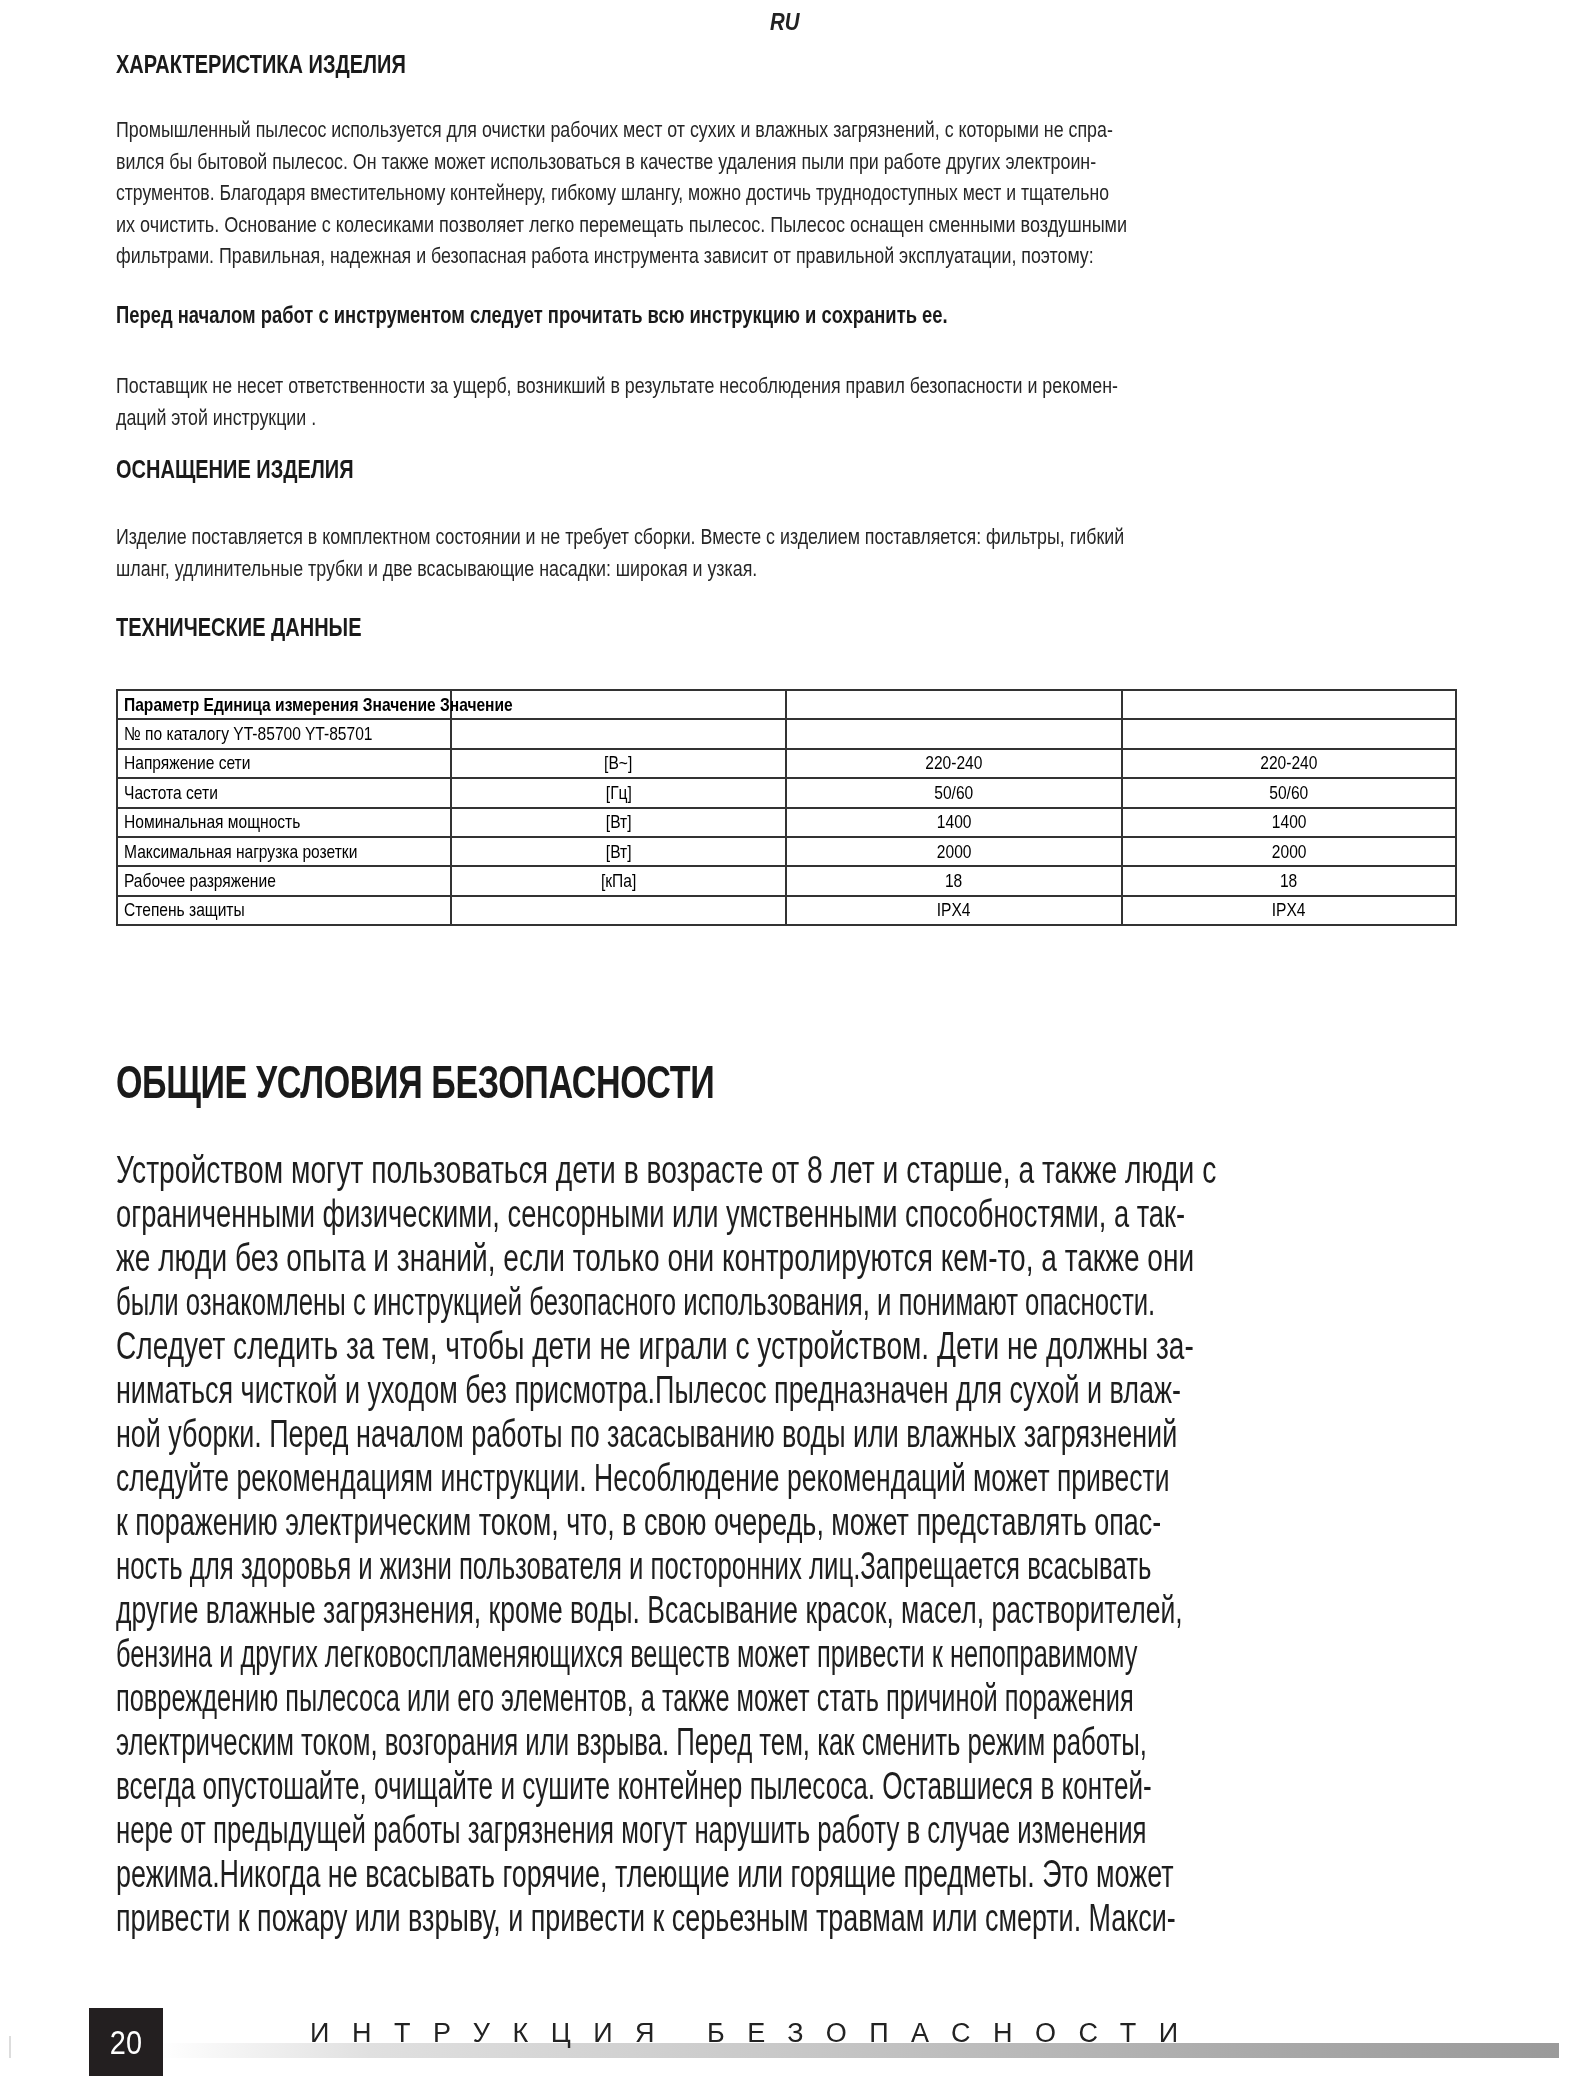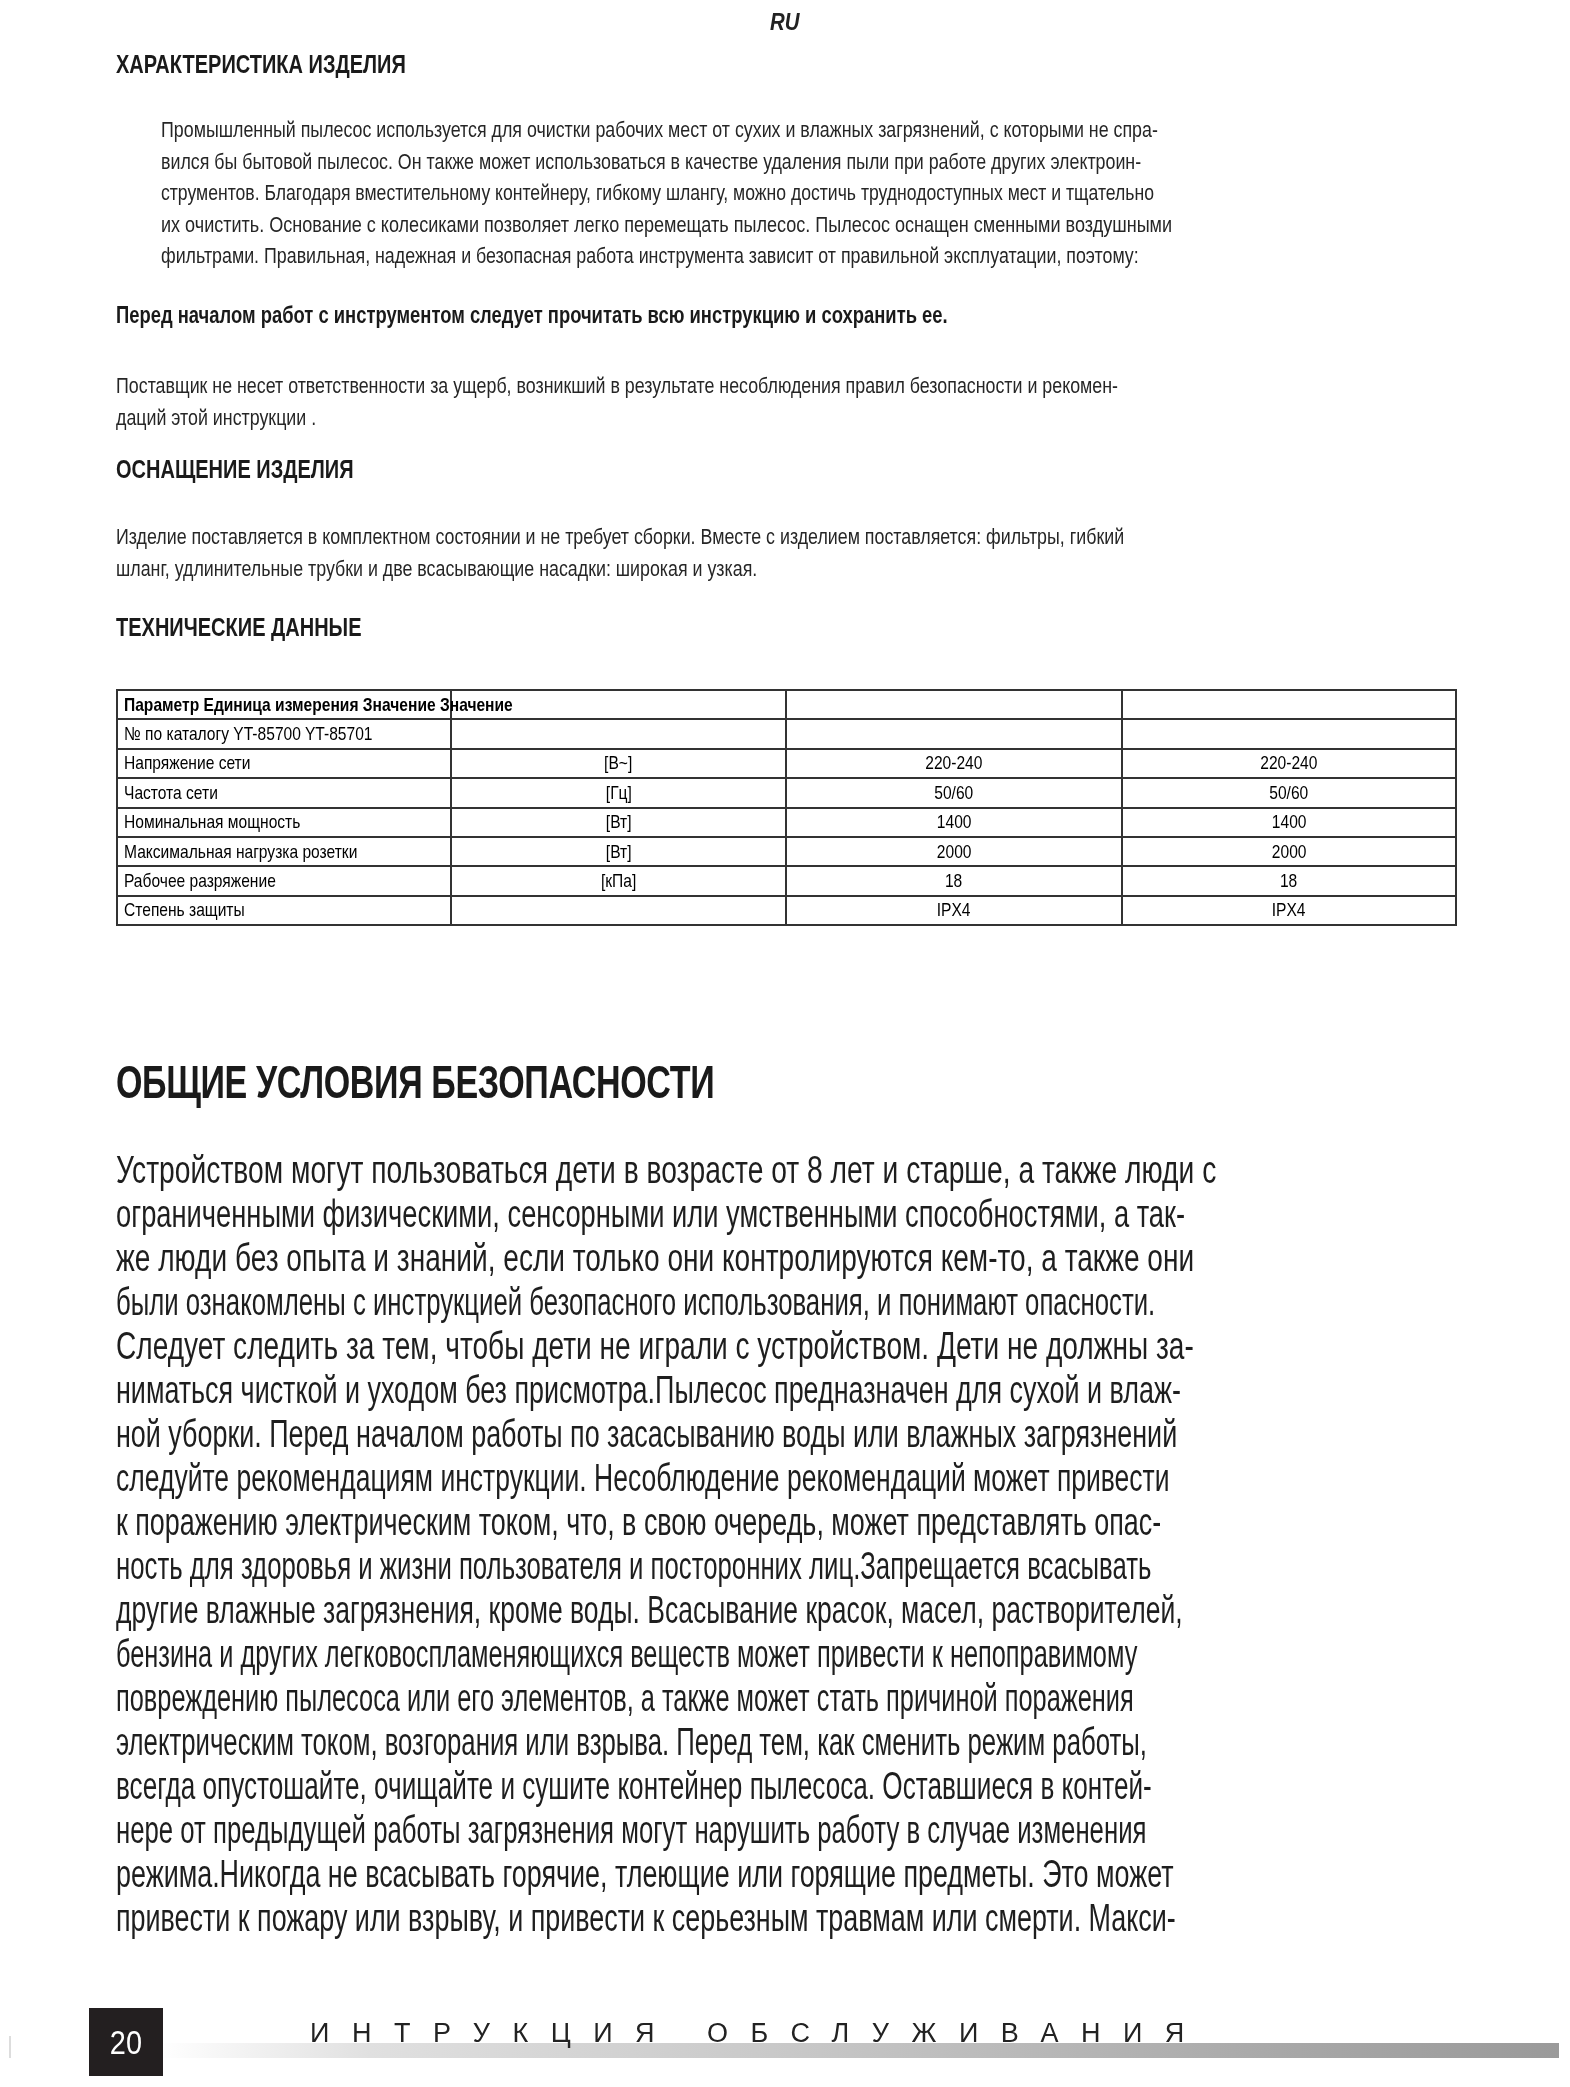--- a/index.html
+++ b/index.html
@@ -32,21 +32,21 @@
   .footer-text { left:310px; top:2018px; font-size:27px; color:#222; letter-spacing:22.5px; white-space:nowrap; }
   .leftmark { left:9px; top:2036px; width:2px; height:22px; background:#ddd; }
 </style>
 </head>
 <body>
 
 <div class="abs lang">RU</div>
 
 <div class="abs h-small" style="left:116px; top:50px;">ХАРАКТЕРИСТИКА ИЗДЕЛИЯ</div>
 
-<div class="abs para" style="top:114px;margin-left:45px;">
+<div class="abs para" style="top:114px;">
   <span class="ln" style="transform:scaleX(0.81);">Промышленный пылесос используется для очистки рабочих мест от сухих и влажных загрязнений, с которыми не спра-</span>
   <span class="ln" style="transform:scaleX(0.81);">вился бы бытовой пылесос. Он также может использоваться в качестве удаления пыли при работе других электроин-</span>
   <span class="ln" style="transform:scaleX(0.80);">струментов. Благодаря вместительному контейнеру, гибкому шлангу, можно достичь труднодоступных мест и тщательно</span>
   <span class="ln" style="transform:scaleX(0.82);">их очистить. Основание с колесиками позволяет легко перемещать пылесос. Пылесос оснащен сменными воздушными</span>
   <span class="ln" style="transform:scaleX(0.81);">фильтрами. Правильная, надежная и безопасная работа инструмента зависит от правильной эксплуатации, поэтому:</span>
 </div>
 
 <div class="abs bold-ln narrow" style="left:116px; top:302px; transform:scaleX(0.80);">Перед началом работ с инструментом следует прочитать всю инструкцию и сохранить ее.</div>
 
 <div class="abs para" style="top:370px;">
@@ -142,13 +142,13 @@
   <span class="ln" style="transform:scaleX(0.66);">нере от предыдущей работы загрязнения могут нарушить работу в случае изменения</span>
   <span class="ln" style="transform:scaleX(0.69);">режима.Никогда не всасывать горячие, тлеющие или горящие предметы. Это может</span>
   <span class="ln" style="transform:scaleX(0.69);">привести к пожару или взрыву, и привести к серьезным травмам или смерти. Макси-</span>
 </div>
 
 <div class="abs leftmark"></div>
 <div class="abs bar"></div>
 <div class="abs pagebox">
   <span style="display:inline-block; transform:scaleX(0.85);">20</span>
 </div>
-<div class="abs footer-text">ИНТРУКЦИЯ ОБСЛУЖИВАНИЯ</div>
+<div class="abs footer-text">ИНТРУКЦИЯ БЕЗОПАСНОСТИ</div>
 
 </body></html>

